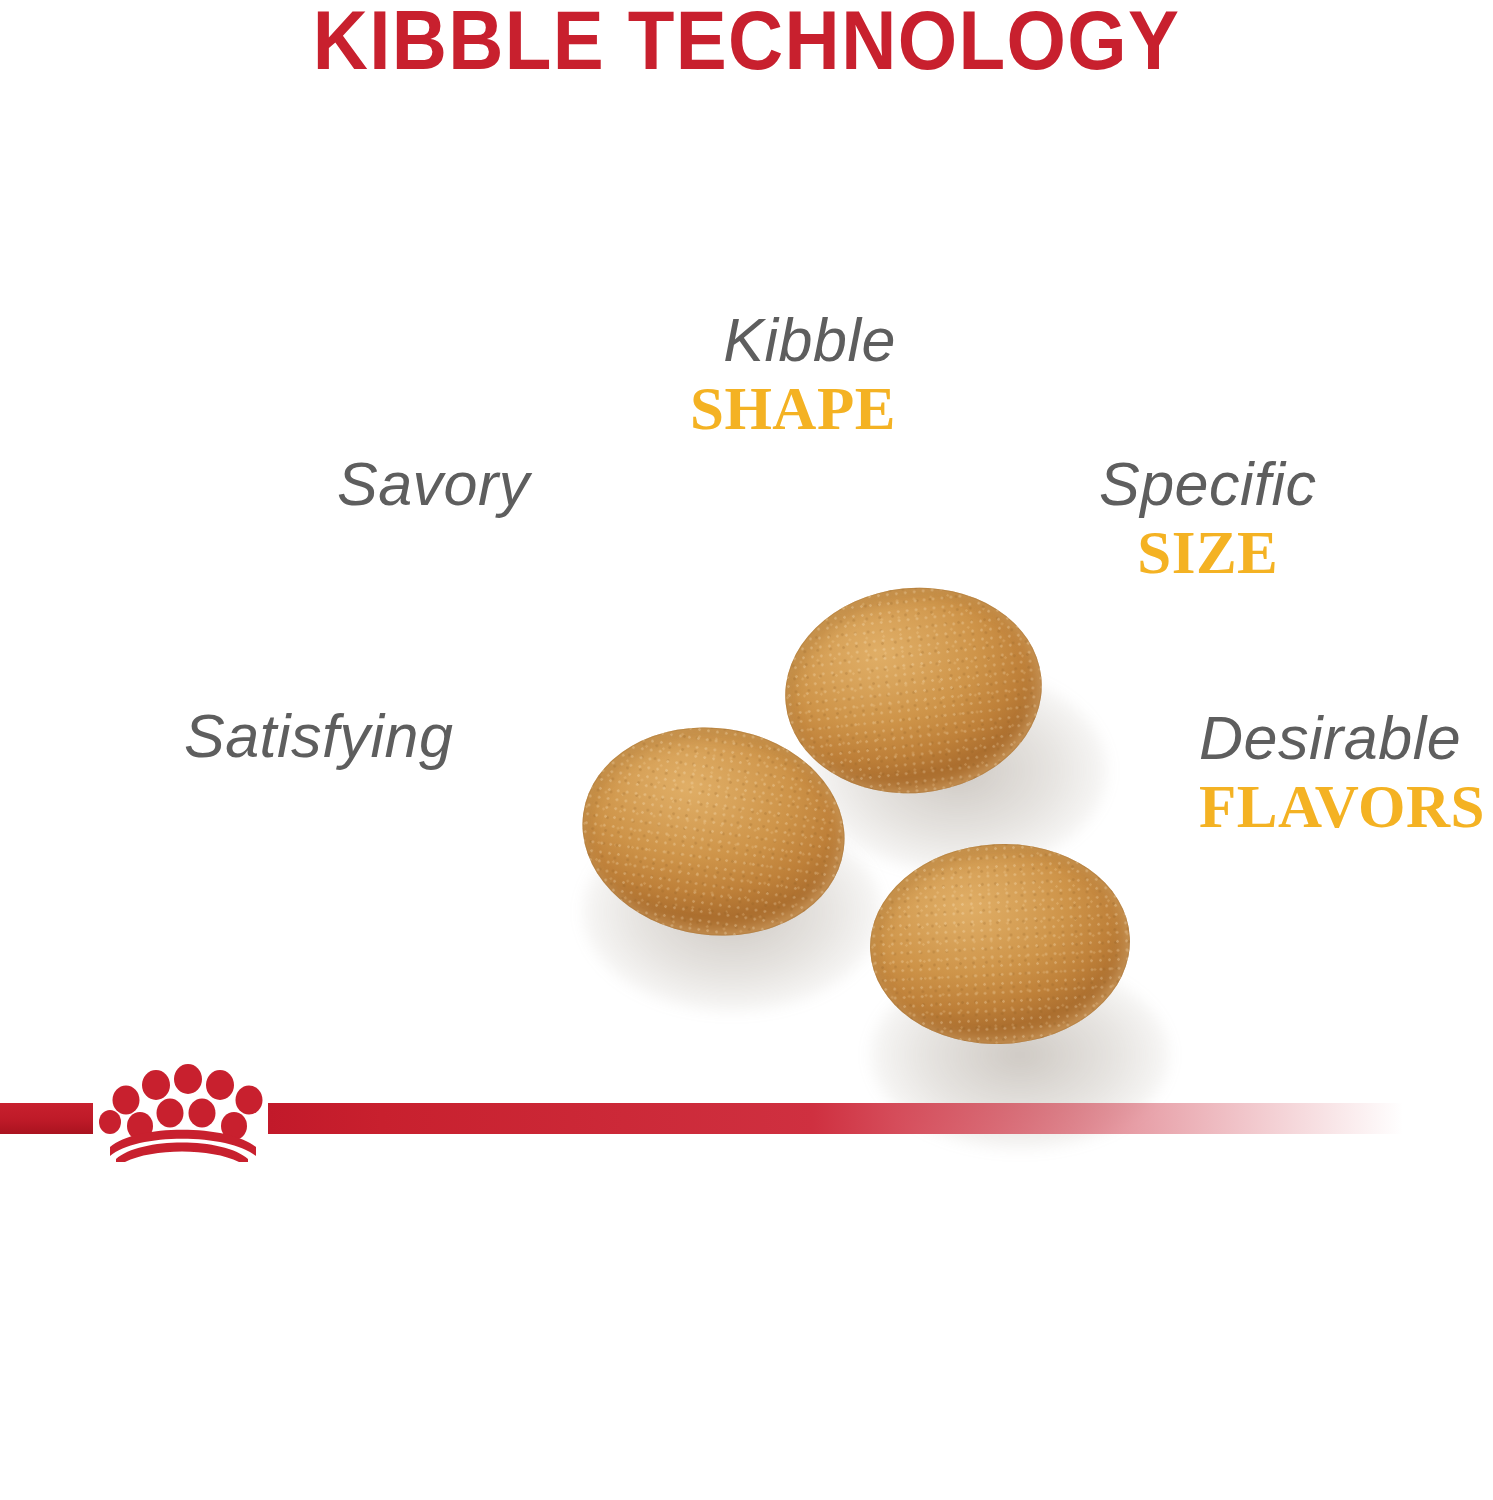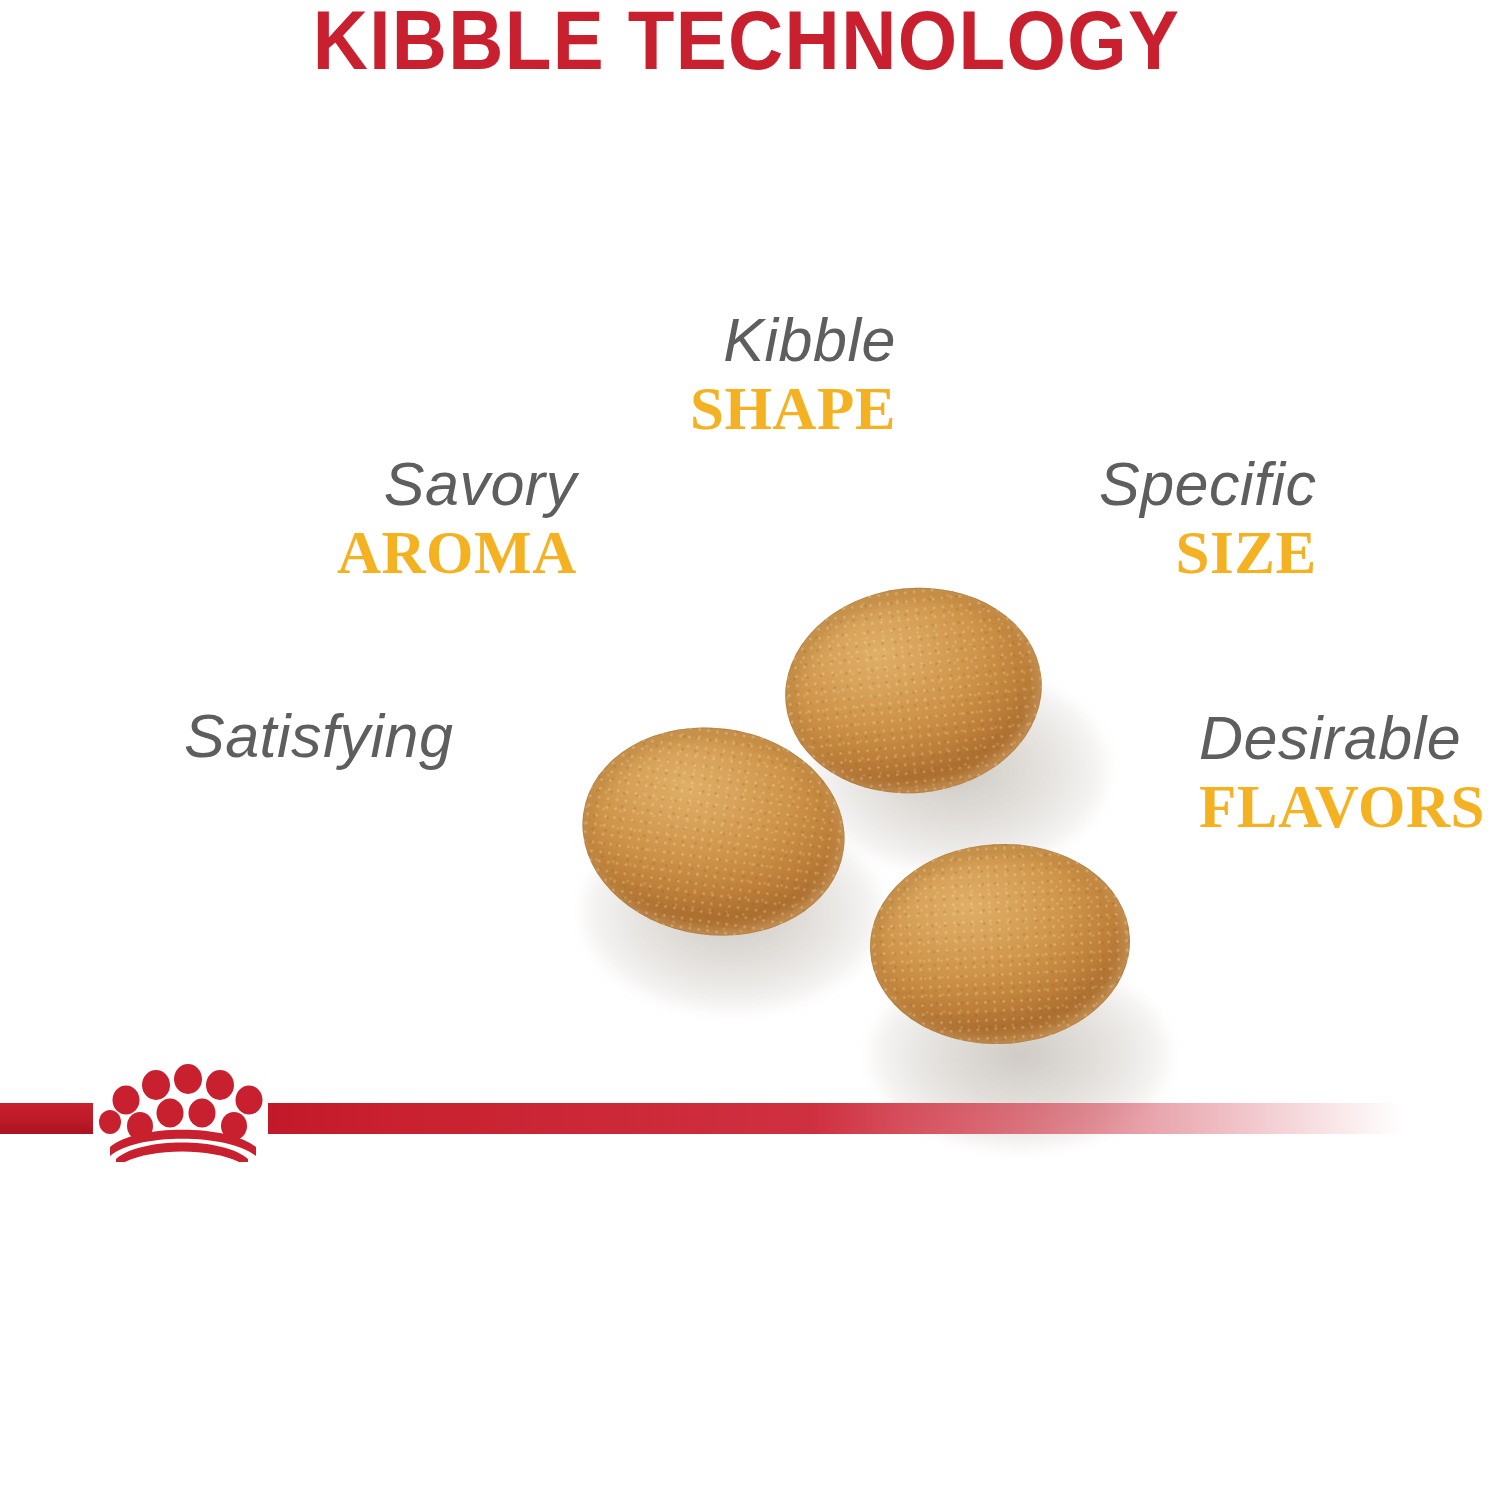--- a/index.html
+++ b/index.html
@@ -57,22 +57,22 @@
     color: #F4B223;
     font-family: Liberation Serif, serif;
     font-weight: 700;
     font-size: 61px;
     line-height: 70px;
     letter-spacing: 0.5px;
   }
 
   
   #feature-shape   { top: 306px;  left: 690px; text-align: right; }
-  #feature-aroma   { top: 450px;  left: 337px; text-align: right;   }
-  #feature-size    { top: 450px;  left: 1099px; text-align: right;  }
+  #feature-aroma   { top: 450px;  left: 337px; text-align: center;   }
+  #feature-size    { top: 450px;  left: 1099px; text-align: center;  }
   #feature-texture { top: 702px;  left: 184px; text-align: center;   }
   #feature-flavors { top: 704px;  left: 1199px; text-align: left;  }
 
   
   #kibble-group {
     position: absolute;
     top: 560px;
     left: 540px;
     width: 680px;
     height: 530px;
@@ -174,21 +174,20 @@
 
   <div id="page-title">KIBBLE TECHNOLOGY</div>
 
   <div class="feature" id="feature-shape">
     <span class="adj">Kibble</span>
     <span class="noun">SHAPE</span>
   </div>
 
   <div class="feature" id="feature-aroma">
     <span class="adj">Savory</span>
-    <span class="noun">AROMA</span>
   </div>
 
   <div class="feature" id="feature-size">
     <span class="adj">Specific</span>
     <span class="noun">SIZE</span>
   </div>
 
   <div class="feature" id="feature-texture">
     <span class="adj">Satisfying</span>
   </div>

